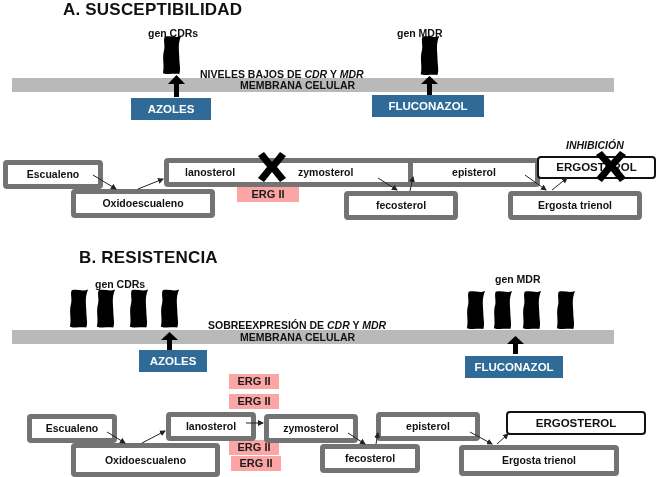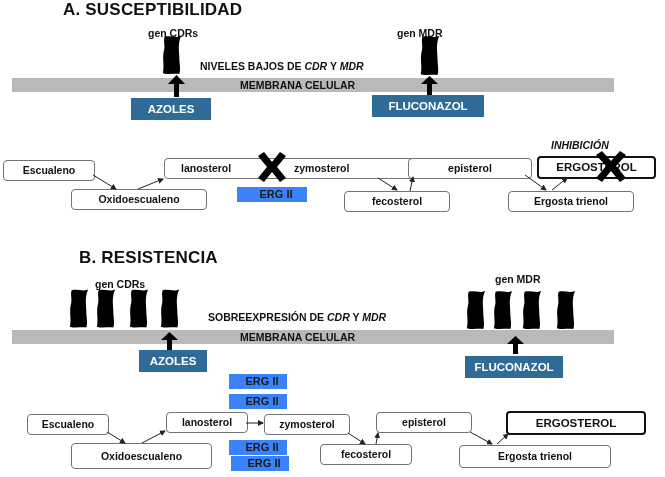--- a/index.html
+++ b/index.html
@@ -1,32 +1,32 @@
 <!DOCTYPE html>
 <html><head>
 <meta charset="utf-8">
 <style>
   html, body { margin: 0; padding: 0; background: #ffffff; }
   body { width: 665px; height: 477px; position: relative; overflow: hidden;
          font-family: "Liberation Sans", sans-serif; color: #111; }
   .abs { position: absolute; }
   .section-title { font-weight: bold; font-size: 17px; letter-spacing: 0.2px; }
   .gene-label { font-weight: bold; font-size: 10.5px; }
-  .note { font-weight: bold; font-size: 10.5px; white-space: nowrap; }
+  .note { font-weight: bold; font-size: 10.5px; white-space: nowrap; margin-top: 8px; }
   .note i { font-style: italic; }
   .membrane { background: #b9b9b9; height: 14px; }
   .membrane-label { font-weight: bold; font-size: 10.5px; white-space: nowrap; }
   .drug { background: #2f6b96; color: #fff; font-weight: bold; font-size: 11.5px;
           text-align: center; line-height: 22px; height: 22px; }
-  .box { background: #fff; border: 1px solid #737373; border-radius: 4px;
+  .box { background: #fff; border: 5px solid #737373; border-radius: 4px;
          font-weight: bold; font-size: 10.5px; text-align: center;
          line-height: 19px; height: 19px; white-space: nowrap; }
   .box.final { border: 2px solid #111; font-size: 11.5px; }
-  .erg { background: #3b82f6; color: #1a1a1a; font-weight: bold; font-size: 11px;
-         text-align: center; height: 15px; line-height: 15px; width: 50px; padding-left: 8px; }
+  .erg { background: #fca5a5; color: #1a1a1a; font-weight: bold; font-size: 11px;
+         text-align: center; height: 15px; line-height: 15px; width: 50px; }
   .inhib { font-weight: bold; font-style: italic; font-size: 10.5px; }
   svg.overlay { position: absolute; left: 0; top: 0; pointer-events: none; }
 </style>
 </head>
 <body>
 
 <div class="abs section-title" style="left:32px;top:0px;margin-left:31px;">A. SUSCEPTIBILIDAD</div>
 
 <div class="abs gene-label" style="left:148px;top:27px;">gen CDRs</div>
 <div class="abs gene-label" style="left:397px;top:27px;">gen MDR</div>
@@ -35,21 +35,21 @@
   <span>NIVELES BAJOS DE </span><i>CDR</i><span> Y </span><i>MDR</i>
 </div>
 
 <div class="abs membrane" style="left:12px;top:78px;width:302px;"></div>
 <div class="abs membrane" style="left:314px;top:78px;width:300px;"></div>
 <div class="abs membrane-label" style="left:240px;top:79px;">MEMBRANA CELULAR</div>
 
 <div class="abs drug" style="left:131px;top:98px;width:80px;">AZOLES</div>
 <div class="abs drug" style="left:372px;top:95px;width:112px;">FLUCONAZOL</div>
 
-<div class="abs inhib" style="left:551px;top:139px;">INHIBICIÓN</div>
+<div class="abs inhib" style="left:566px;top:139px;">INHIBICIÓN</div>
 
 <div class="abs box" style="left:3px;top:160px;width:90px;">Escualeno</div>
 <div class="abs box" style="left:71px;top:189px;width:134px;">Oxidoescualeno</div>
 <div class="abs box" style="left:164px;top:158px;width:260px;text-align:left;">
   <span style="position:absolute;left:16px;">lanosterol</span>
   <span style="position:absolute;left:129px;">zymosterol</span>
 </div>
 <div class="abs erg" style="left:237px;top:187px;width:62px;">ERG II</div>
 <div class="abs box" style="left:344px;top:191px;width:104px;">fecosterol</div>
 <div class="abs box" style="left:408px;top:158px;width:122px;">episterol</div>

